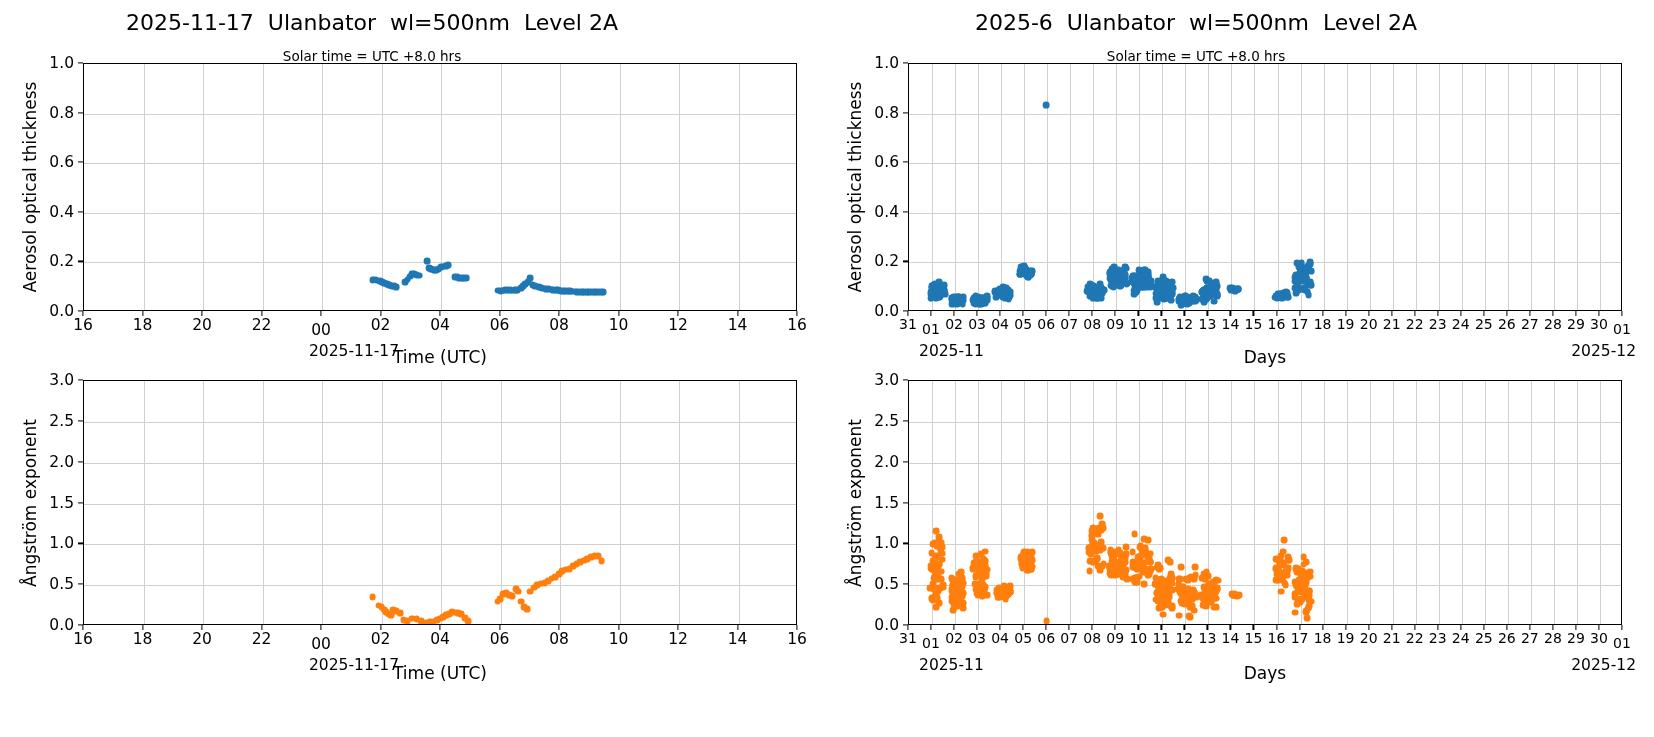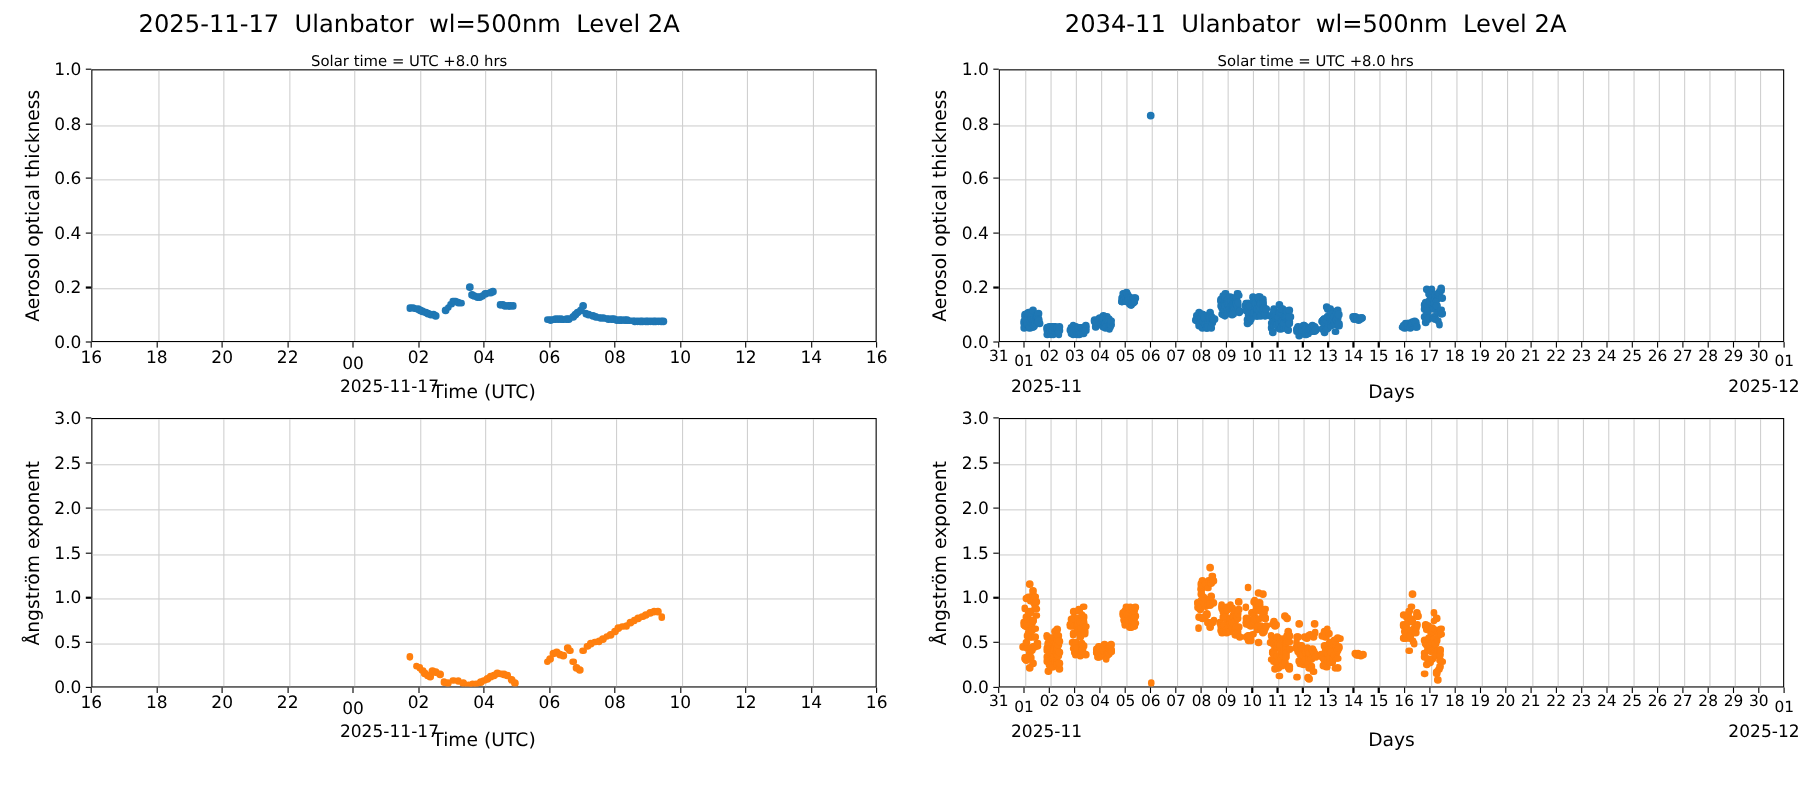--- a/index.html
+++ b/index.html
@@ -257,21 +257,21 @@
     <div class="xtick-label" style="left: 618.5px; top: 316px; width: 40px; margin-left: -20px; transform: none;">10</div>
     <div class="xtick-mark" style="left: 678px; top: 311px;"></div>
     <div class="xtick-label" style="left: 678px; top: 316px; width: 40px; margin-left: -20px; transform: none;">12</div>
     <div class="xtick-mark" style="left: 737.5px; top: 311px;"></div>
     <div class="xtick-label" style="left: 737.5px; top: 316px; width: 40px; margin-left: -20px; transform: none;">14</div>
     <div class="xtick-mark" style="left: 797px; top: 311px;"></div>
     <div class="xtick-label" style="left: 797px; top: 316px; width: 40px; margin-left: -20px; transform: none;">16</div>
     <div class="offset-label left-align" style="left: 309px; top: 342px;">2025-11-17</div>
     <div class="xlabel" style="left: 440px; top: 347px;">Time (UTC)</div>
     <div class="ylabel" style="left: 20px; top: 187px;">Aerosol optical thickness</div>
-    <div class="title" style="left: 746px; top: 10px; width: 900px;">2034-11  Ulanbator  wl=500nm  Level 2A</div>
+    <div class="title" style="left: 746px; top: 10px; width: 900px;">2025-6  Ulanbator  wl=500nm  Level 2A</div>
     <div class="subtitle" style="left: 896px; top: 48px; width: 600px;">Solar time = UTC +8.0 hrs</div>
     <div class="axes" style="left: 908px; top: 63px; width: 714px; height: 248px;">
       <div class="gridline-h" style="top: 198.4px;"></div>
       <div class="gridline-h" style="top: 148.8px;"></div>
       <div class="gridline-h" style="top: 99.2px;"></div>
       <div class="gridline-h" style="top: 49.6px;"></div>
       <div class="gridline-v" style="left: 23.0323px;"></div>
       <div class="gridline-v" style="left: 46.0645px;"></div>
       <div class="gridline-v" style="left: 69.0968px;"></div>
       <div class="gridline-v" style="left: 92.129px;"></div>

